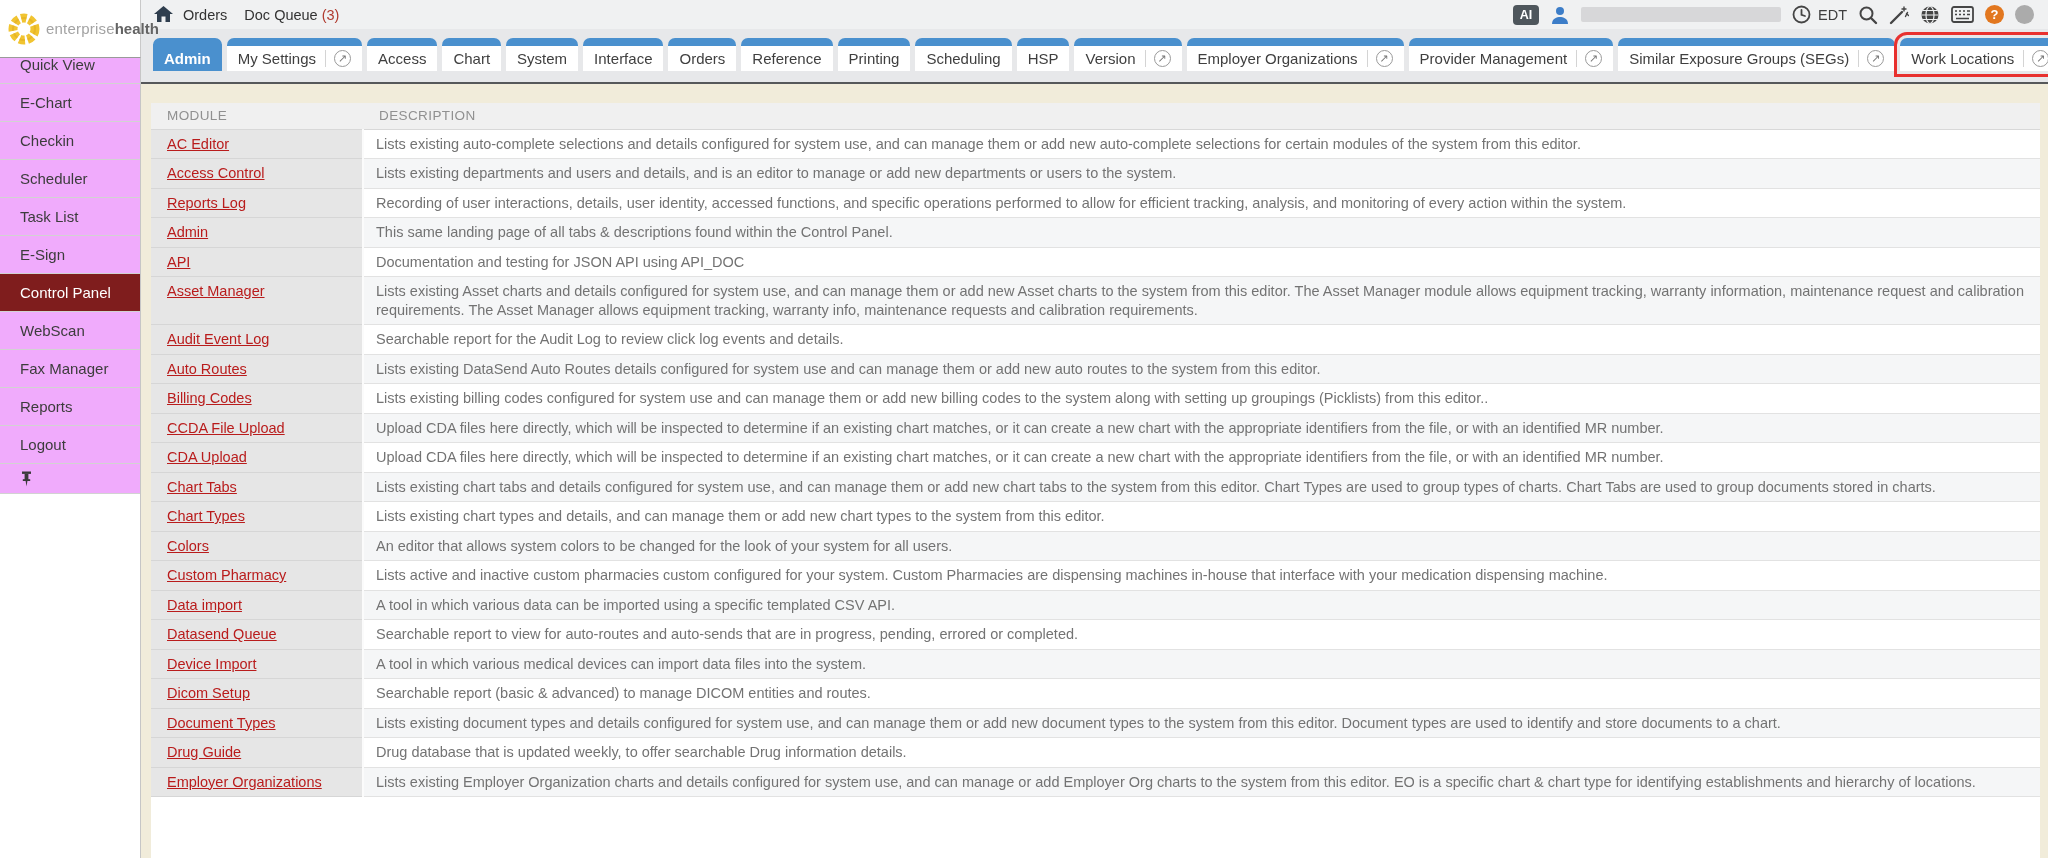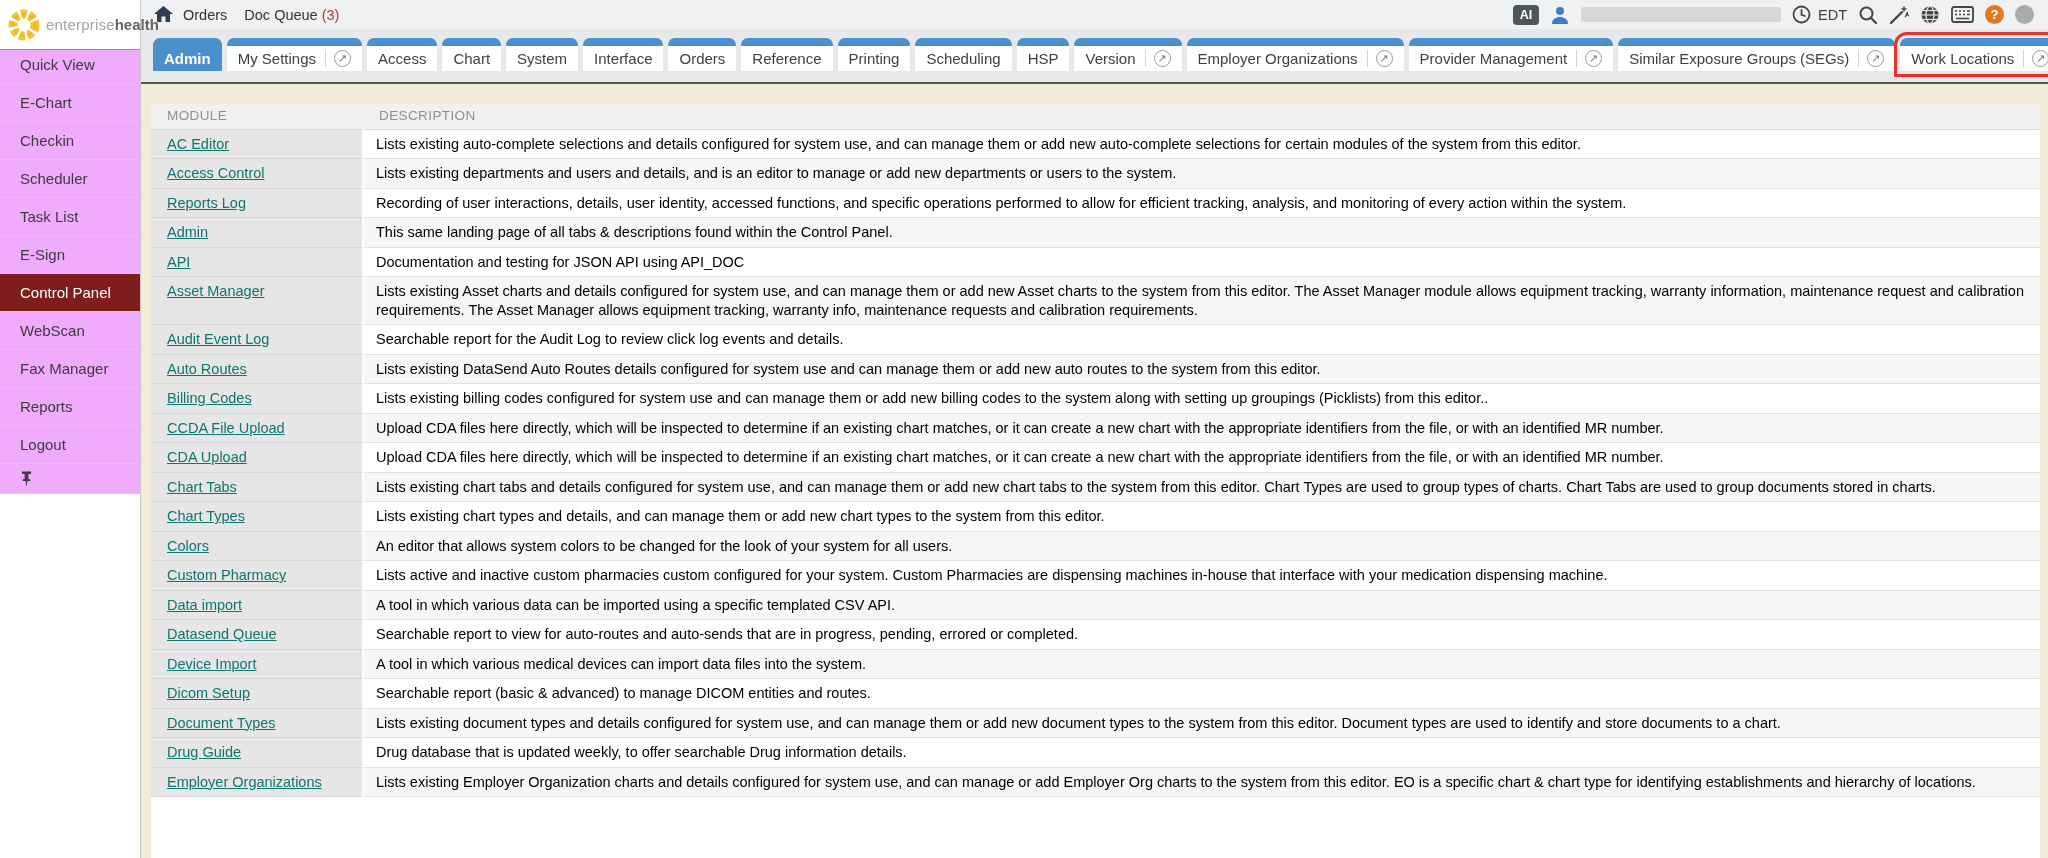--- a/index.html
+++ b/index.html
@@ -4,21 +4,21 @@
 <style>
   * { box-sizing: border-box; }
   html,body { margin:0; padding:0; }
   body {
     width:2048px; height:858px; position:relative; overflow:hidden;
     font-family:"Liberation Sans", sans-serif; background:#f1ecda; color:#222;
   }
 
   
   .logo-box {
-    position:absolute; left:0; top:0; width:141px; height:50px; background:#fff;
+    position:absolute; left:0; top:0; width:141px; height:58px; background:#fff;
     border-right:1px solid #c9c9c9; border-bottom:1px solid #9a9a9a; z-index:6;
     display:flex; align-items:center; gap:5px; padding-left:7px;
   }
   .brand-light { font-size:15px; color:#a3a3a3; letter-spacing:.2px; }
   .brand-bold  { font-size:15px; color:#646464; font-weight:bold; }
 
   
   .topbar {
     position:absolute; left:141px; top:0; right:0; height:29px; background:#f0f1f2;
     display:flex; align-items:center; padding:0 14px 0 13px;
@@ -78,22 +78,22 @@
   .main { position:absolute; left:141px; top:84px; right:0; bottom:0; background:#f1ecda;border-radius:26px; }
   .table-wrap { position:absolute; left:10px; right:8px; top:19px; bottom:0; overflow:hidden; background:#fff; }
   table { border-collapse:collapse; width:100%; table-layout:fixed; }
   thead th {
     height:26px; background:#f0f0f0; color:#909090; font-size:13.5px; font-weight:normal;
     text-align:left; padding:0 12px 0 16px; border-bottom:1px solid #d8d8d8; letter-spacing:.4px;
   }
   th.mod-col { width:212px; }
   td { vertical-align:top; font-size:14.5px; line-height:18.5px; padding:5px 12px; border-bottom:1px solid #e2e2e2; }
   .mod-cell { background:#e6e6e6; border-bottom:1px solid #d6d6d6; border-right:2px solid #fbfbfb; padding-left:16px; }
-  .mod-link { color:#0f766e; white-space:nowrap; }
-  .desc-cell { color:#000000; background:#fff; }
+  .mod-link { color:#b91c1c; white-space:nowrap; }
+  .desc-cell { color:#737373; background:#fff; }
   tbody tr:nth-child(even) .desc-cell { background:#f5f6f7; }
 
   svg { display:block; }
 </style>
 </head>
 <body>
 
 <div class="logo-box">
   <span>
     <svg width="34" height="34" viewBox="0 0 34 34">

